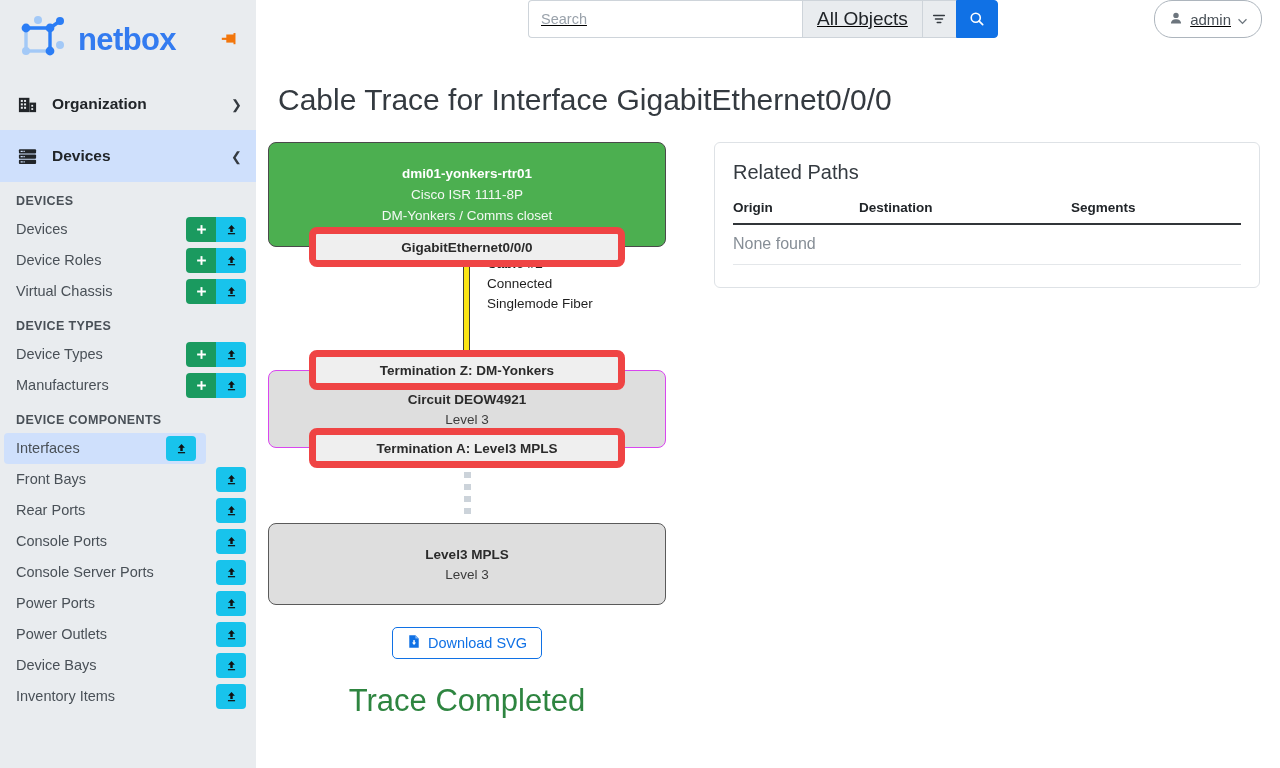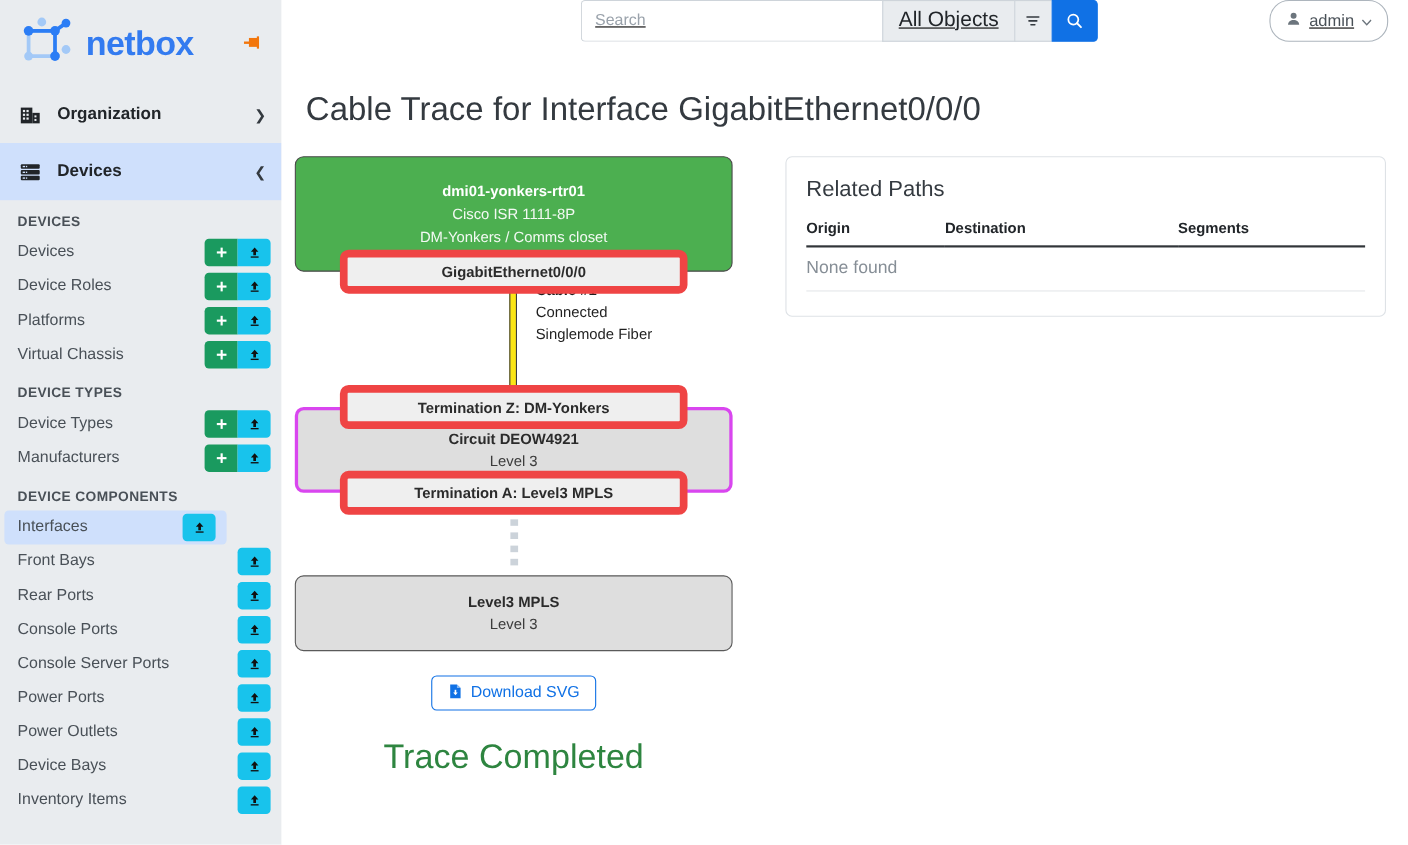--- a/index.html
+++ b/index.html
@@ -185,21 +185,21 @@
   .cable-label {
     position: absolute; left: 219px; top: 7px;
     text-align: left; line-height: 20px;
   }
   .cable-label .cl-title { font-size: 13.5px; font-weight: 700; color: #1f1f1f; }
   .cable-label .cl-line { font-size: 13.5px; color: #1f1f1f; }
 
   .circuit-stack { position: relative; }
   .circuit-box {
     background: #dedede;
-    border: 3px solid #d946ef;
+    border: 1px solid #d946ef;
     border-radius: 8px;
     width: 398px; height: 78px;
     display: flex; flex-direction: column;
     align-items: center; justify-content: center;
     gap: 5px;
     position: relative; z-index: 1;
   }
   .circuit-box .cb-title { font-size: 13.5px; font-weight: 700; color: #2b2b2b; }
   .circuit-box .cb-sub { font-size: 13.5px; color: #3c3c3c; }
 
@@ -213,21 +213,21 @@
     transform: translateX(-3px);
     background-image: linear-gradient(#ccd3da 50%, rgba(255,255,255,0) 0%);
     background-size: 7px 12px;
     background-repeat: repeat-y;
   }
 
   .node-provider {
     background: #dedede;
     border: 1px solid #5a5a5a;
     border-radius: 8px;
-    width: 398px; height: 69px;
+    width: 398px; height: 82px;
     display: flex; flex-direction: column;
     align-items: center; justify-content: center; gap: 5px;
   }
   .node-provider .np-title { font-size: 13.5px; font-weight: 700; color: #2b2b2b; }
   .node-provider .np-sub { font-size: 13.5px; color: #3c3c3c; }
 
   .dl-wrap { text-align: center; margin-top: 22px; }
   .dl-btn {
     display: inline-flex; align-items: center; gap: 7px;
     height: 32px; padding: 0 14px;
@@ -386,41 +386,20 @@
               <span>
                 <svg viewBox="0 0 16 16" width="13" height="13" aria-hidden="true">
                   <path d="M8 2.4 L12.2 7.2 H9.5 V11.2 H6.5 V7.2 H3.8 Z" fill="#111"></path>
                   <rect x="3.6" y="12.4" width="8.8" height="1.5" fill="#111"></rect>
                 </svg>
               </span>
             </button>
           </div>
         </div>
         <div class="nav-item">
-          <a class="ni-label">Platforms</a>
-          <div class="btn-pair">
-            <button class="mini-btn mini-add">
-              <span>
-                <svg viewBox="0 0 16 16" width="13" height="13" aria-hidden="true">
-                  <rect x="6.8" y="2.6" width="2.4" height="10.8" fill="#fff"></rect>
-                  <rect x="2.6" y="6.8" width="10.8" height="2.4" fill="#fff"></rect>
-                </svg>
-              </span>
-            </button>
-            <button class="mini-btn mini-imp">
-              <span>
-                <svg viewBox="0 0 16 16" width="13" height="13" aria-hidden="true">
-                  <path d="M8 2.4 L12.2 7.2 H9.5 V11.2 H6.5 V7.2 H3.8 Z" fill="#111"></path>
-                  <rect x="3.6" y="12.4" width="8.8" height="1.5" fill="#111"></rect>
-                </svg>
-              </span>
-            </button>
-          </div>
-        </div>
-        <div class="nav-item">
           <a class="ni-label">Virtual Chassis</a>
           <div class="btn-pair">
             <button class="mini-btn mini-add">
               <span>
                 <svg viewBox="0 0 16 16" width="13" height="13" aria-hidden="true">
                   <rect x="6.8" y="2.6" width="2.4" height="10.8" fill="#fff"></rect>
                   <rect x="2.6" y="6.8" width="10.8" height="2.4" fill="#fff"></rect>
                 </svg>
               </span>
             </button>

